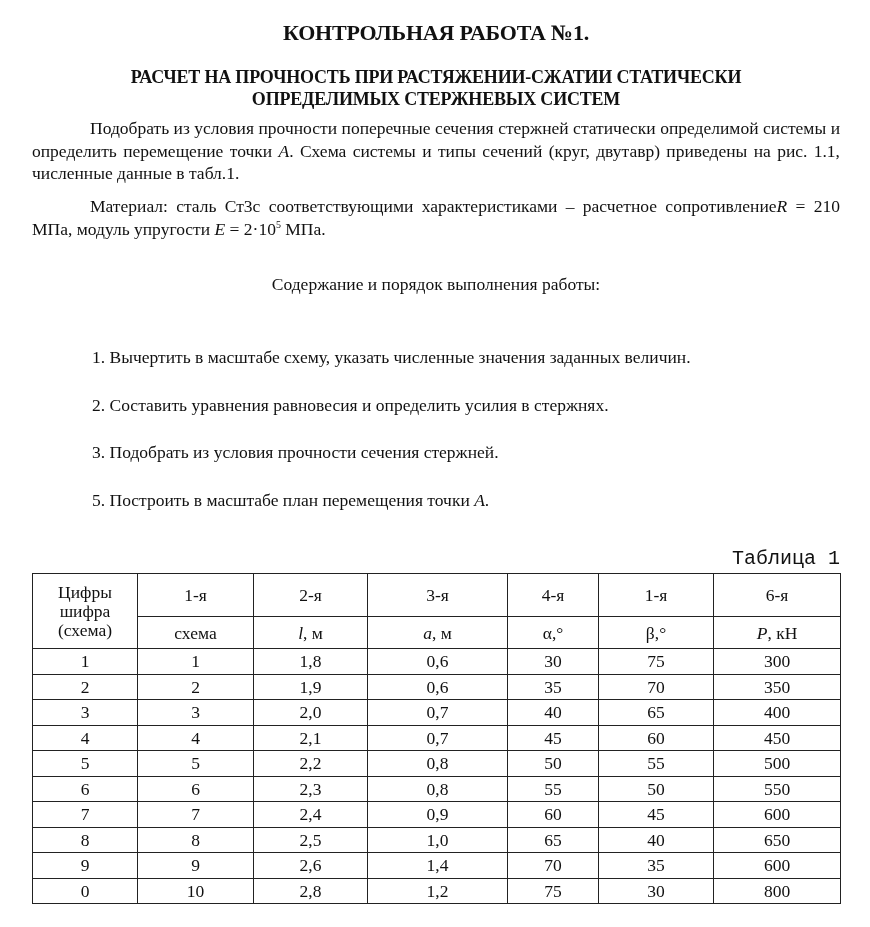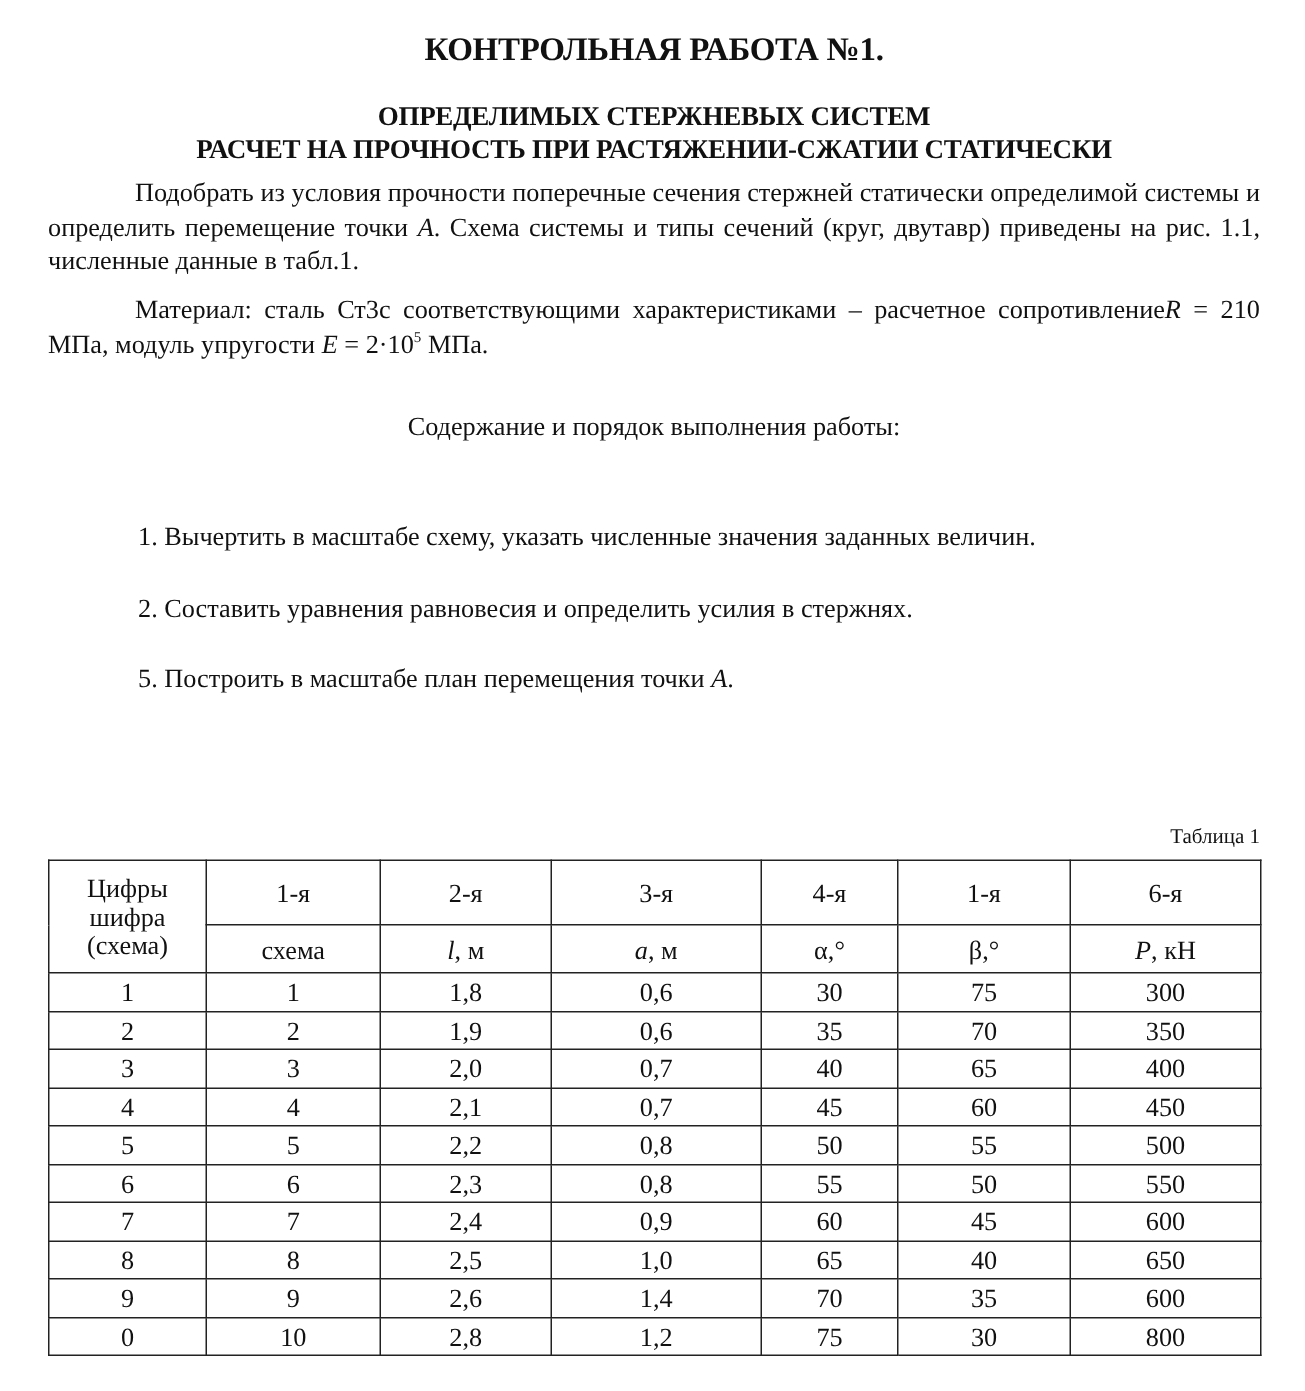--- a/index.html
+++ b/index.html
@@ -31,21 +31,21 @@
   .section-head {
     position: absolute; left: 0; width: 808px; top: 273px;
     text-align: center; font-size: 17.5px; line-height: 22px;
   }
   .list { position: absolute; left: 0; top: 322px; width: 808px; margin: 0; padding: 0; list-style: none; }
   .list li {
     font-size: 17.5px; line-height: 23.5px; text-indent: 60px; padding-right: 60px; margin-top: 24px;
   }
   .list li.wide { padding-right: 0; }
   .caption {
-    position: absolute; right: 0; top: 548px; font-size: 14px; line-height: 22px;
+    position: absolute; right: 0; top: 548px; font-size: 20px; line-height: 22px; font-family: Liberation Mono, monospace;
   }
   table.data {
     position: absolute; left: 0; top: 573px; width: 808px;
     border-collapse: collapse; table-layout: fixed;
     font-size: 17.5px;
   }
   table.data td, table.data th {
     border: 1.5px solid #222222; padding: 0; text-align: center; font-weight: normal;
     line-height: 20px;
   }
@@ -56,33 +56,34 @@
   .it { font-style: italic; }
 </style>
 </head>
 <body>
 
 <div class="page">
 
   <div class="title">КОНТРОЛЬНАЯ РАБОТА №1.</div>
 
   <div class="subtitle">
+    <div>РАСЧЕТ НА ПРОЧНОСТЬ ПРИ РАСТЯЖЕНИИ-СЖАТИИ СТАТИЧЕСКИ</div>
     <div>ОПРЕДЕЛИМЫХ СТЕРЖНЕВЫХ СИСТЕМ</div>
-    <div>РАСЧЕТ НА ПРОЧНОСТЬ ПРИ РАСТЯЖЕНИИ-СЖАТИИ СТАТИЧЕСКИ</div>
   </div>
 
   <div class="para p1"><span>Подобрать из условия прочности поперечные сечения стержней статически определимой системы и определить перемещение точки </span><i>A</i><span>. Схема системы и типы сечений (круг, двутавр) приведены на рис. 1.1, численные данные в табл.1.</span></div>
 
   <div class="para p2"><span>Материал: сталь Ст3с соответствующими характеристиками – расчетное сопротивление</span><i>R</i><span> = 210 МПа, модуль упругости </span><i>E</i><span> = 2·10</span><sup>5</sup><span> МПа.</span></div>
 
   <div class="section-head">Содержание и порядок выполнения работы:</div>
 
   <ul class="list">
     <li><span>1. Вычертить в масштабе схему, указать численные значения заданных величин.</span></li>
     <li><span>2. Составить уравнения равновесия и определить усилия в стержнях.</span></li>
+    <li><span>3. Подобрать из условия прочности сечения стержней.</span></li>
     <li><span>5. Построить в масштабе план перемещения точки </span><i>A</i><span>.</span></li>
   </ul>
 
   <div class="caption">Таблица 1</div>
 
   <table class="data">
     <colgroup>
       <col style="width:105px">
         <col style="width:116px">
         <col style="width:114px">

